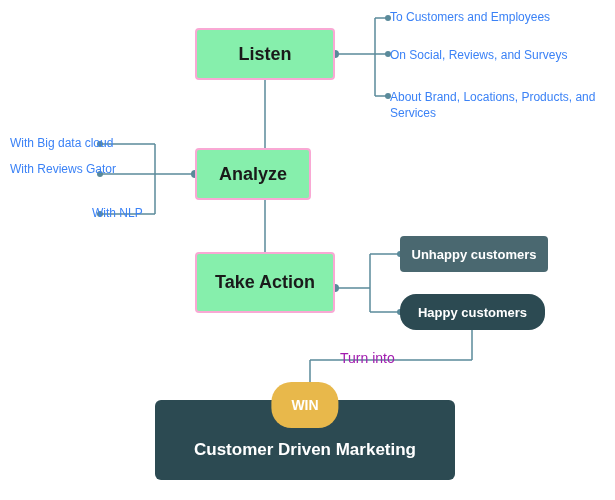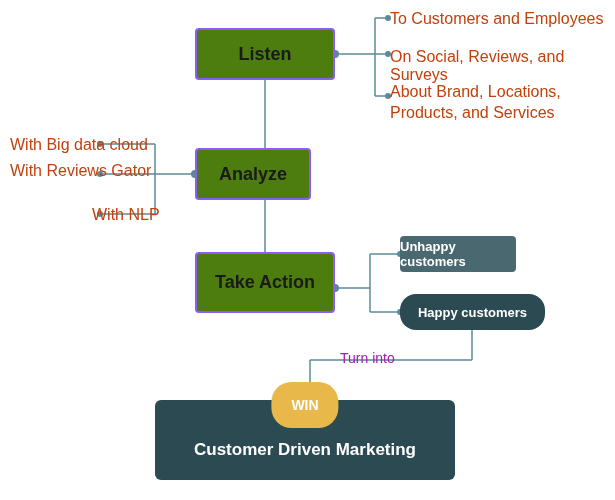--- a/index.html
+++ b/index.html
@@ -12,22 +12,22 @@
       overflow: hidden;
     }
     .diagram {
       position: relative;
       width: 615px;
       height: 500px;
     }
     
     .flow-box {
       position: absolute;
-      background: #4d7c0f;
-      border: 2px solid #8b5cf6;
+      background: #86efac;
+      border: 2px solid #f9a8d4;
       border-radius: 4px;
       display: flex;
       align-items: center;
       justify-content: center;
       font-size: 18px;
       font-weight: bold;
       color: #1a1a1a;
     }
     .box-listen {
       width: 140px; height: 52px;
@@ -62,21 +62,21 @@
       left: 50%;
       transform: translateX(-50%);
     }
     .box-win .win-title {
       font-size: 17px;
       font-weight: bold;
       color: #fff;
       margin-top: 20px;
     }
     .box-unhappy {
-      width: 116px; height: 36px;
+      width: 148px; height: 36px;
       left: 400px; top: 236px;
       background: #4a6870;
       border: none;
       border-radius: 4px;
       color: #fff;
       font-size: 13px;
       font-weight: bold;
     }
     .box-happy {
       width: 145px; height: 36px;
@@ -84,22 +84,22 @@
       background: #2c4a52;
       border: none;
       border-radius: 16px;
       color: #fff;
       font-size: 13px;
       font-weight: bold;
     }
     
     .label {
       position: absolute;
-      font-size: 16px;
-      color: #c2410c;
+      font-size: 12px;
+      color: #3b82f6;
     }
     .label-customers { left: 390px; top: 10px; }
     .label-social { left: 390px; top: 48px; }
     .label-brand { left: 390px; top: 82px; }
     
     .label-bigdata { left: 10px; top: 136px; }
     .label-digital { left: 10px; top: 162px; }
     .label-nlp { left: 48px; top: 206px; margin-left: 44px; }
     
     .label-turninto { left: 340px; top: 350px; font-size: 14px; color: #a21caf; }
@@ -194,21 +194,21 @@
     <span class="win-badge">WIN</span>
     <span class="win-title">Customer Driven Marketing</span>
   </div>
 
   <div class="label label-customers">
     <span>To Customers and Employees</span>
   </div>
   <div class="label label-social">
     <span>On Social, Reviews, and Surveys</span>
   </div>
-  <div class="label label-brand" style="max-width:210px; line-height:1.3;">
+  <div class="label label-brand" style="max-width:210px; line-height:1.3;margin-top:8px;">
     <span>About Brand, Locations, Products, and Services</span>
   </div>
 
   <div class="label label-bigdata">
     <span>With Big data cloud</span>
   </div>
   <div class="label label-digital">
     <span>With Reviews Gator</span>
   </div>
   <div class="label label-nlp">

